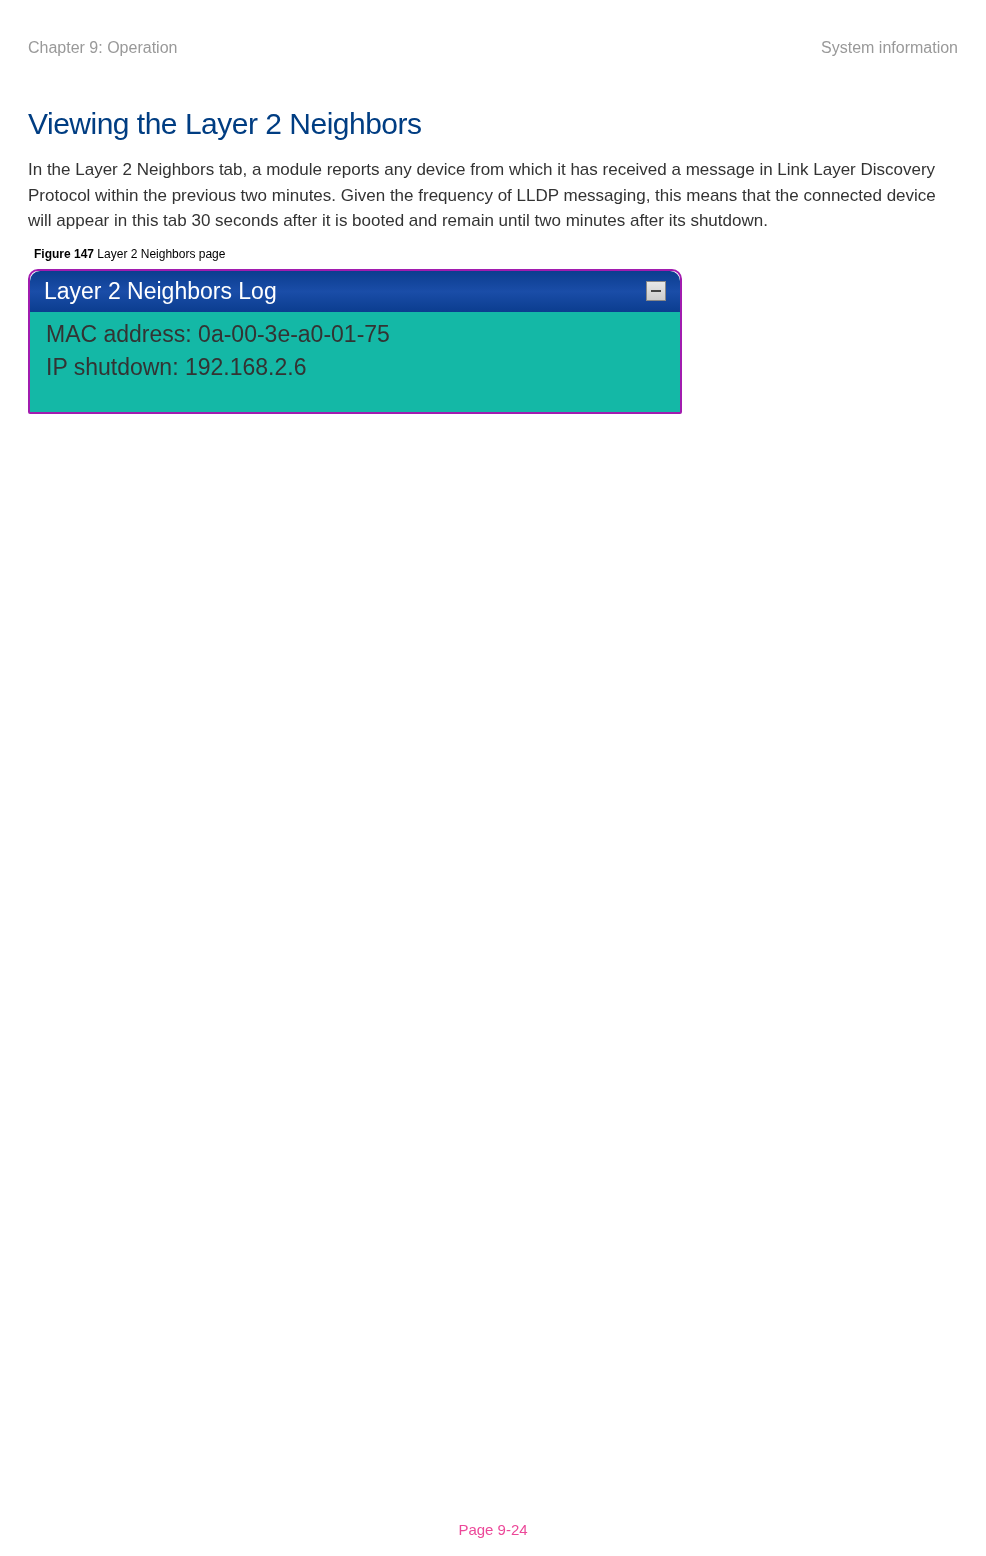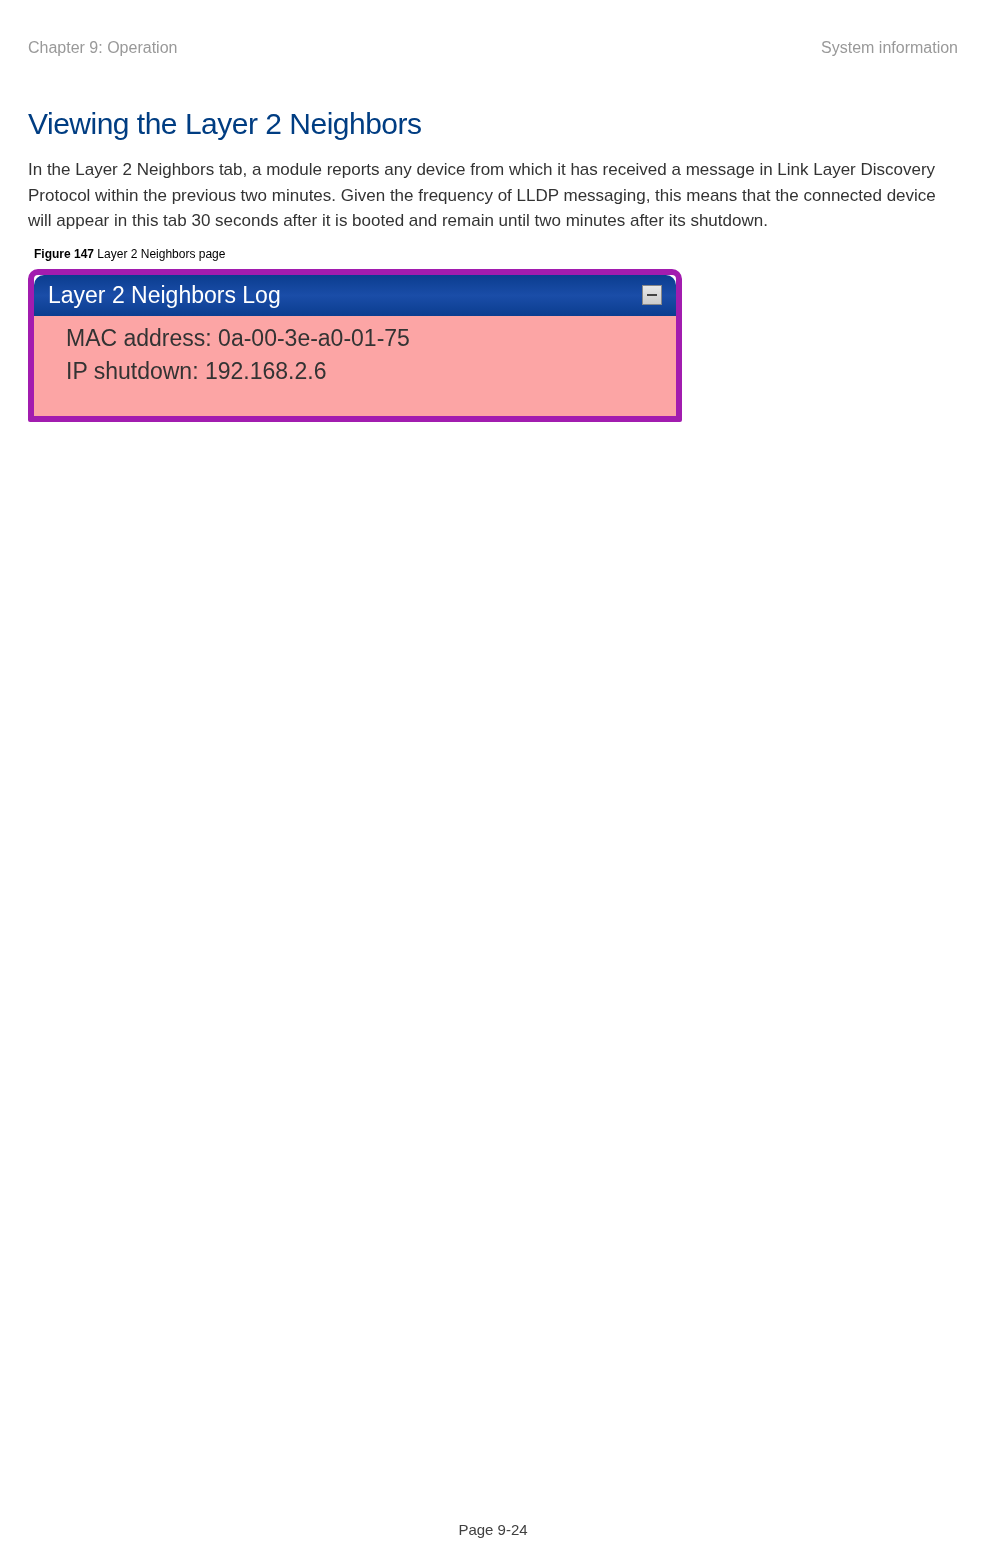--- a/index.html
+++ b/index.html
@@ -42,21 +42,21 @@
       color: #000;
       font-size: 12px;
       margin-bottom: 8px;
       margin-left: 6px;
     }
     .figure-caption .bold {
       font-weight: bold;
     }
     .screenshot-container {
       width: 654px;
-      border: 6px solid #a21caf;
+      border: 2px solid #a21caf;
       border-radius: 10px 10px 2px 2px;
       overflow: hidden;
       margin-bottom: 12px;
     }
     .screenshot-titlebar {
       background: linear-gradient(to bottom, #0b3d8f, #1a4da8, #0b3d8f);
       color: white;
       font-size: 23px;
       padding: 7px 14px;
       display: flex;
@@ -74,33 +74,33 @@
       justify-content: center;
       font-size: 14px;
     }
     .collapse-btn::before {
       content: "";
       width: 10px;
       height: 2px;
       background: #444;
     }
     .screenshot-content {
-      background: #fca5a5;
-      padding: 6px 16px 28px 32px;
+      background: #14b8a6;
+      padding: 6px 16px 28px 16px;
       font-size: 23px;
       color: #333;
       line-height: 1.45;
     }
     .footer {
       position: absolute;
       bottom: 18px;
       left: 0;
       right: 0;
       text-align: center;
-      color: #404040;
+      color: #ec4899;
       font-size: 15px;
     }
   </style>
 </head>
 <body>
 
 <div class="header-row">
   <span>Chapter 9:  Operation</span>
   <span>System information</span>
 </div>

